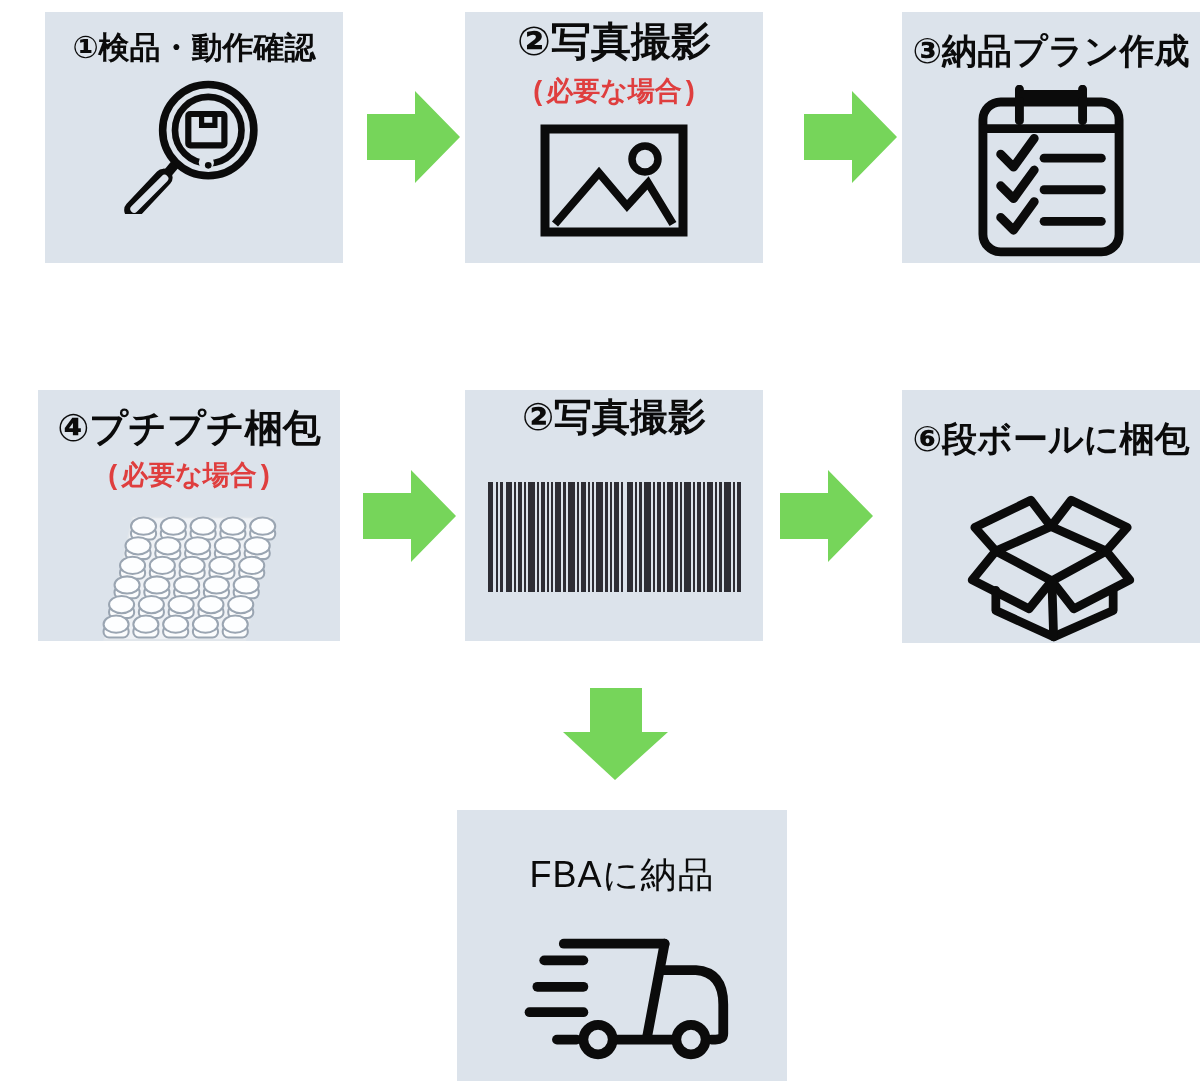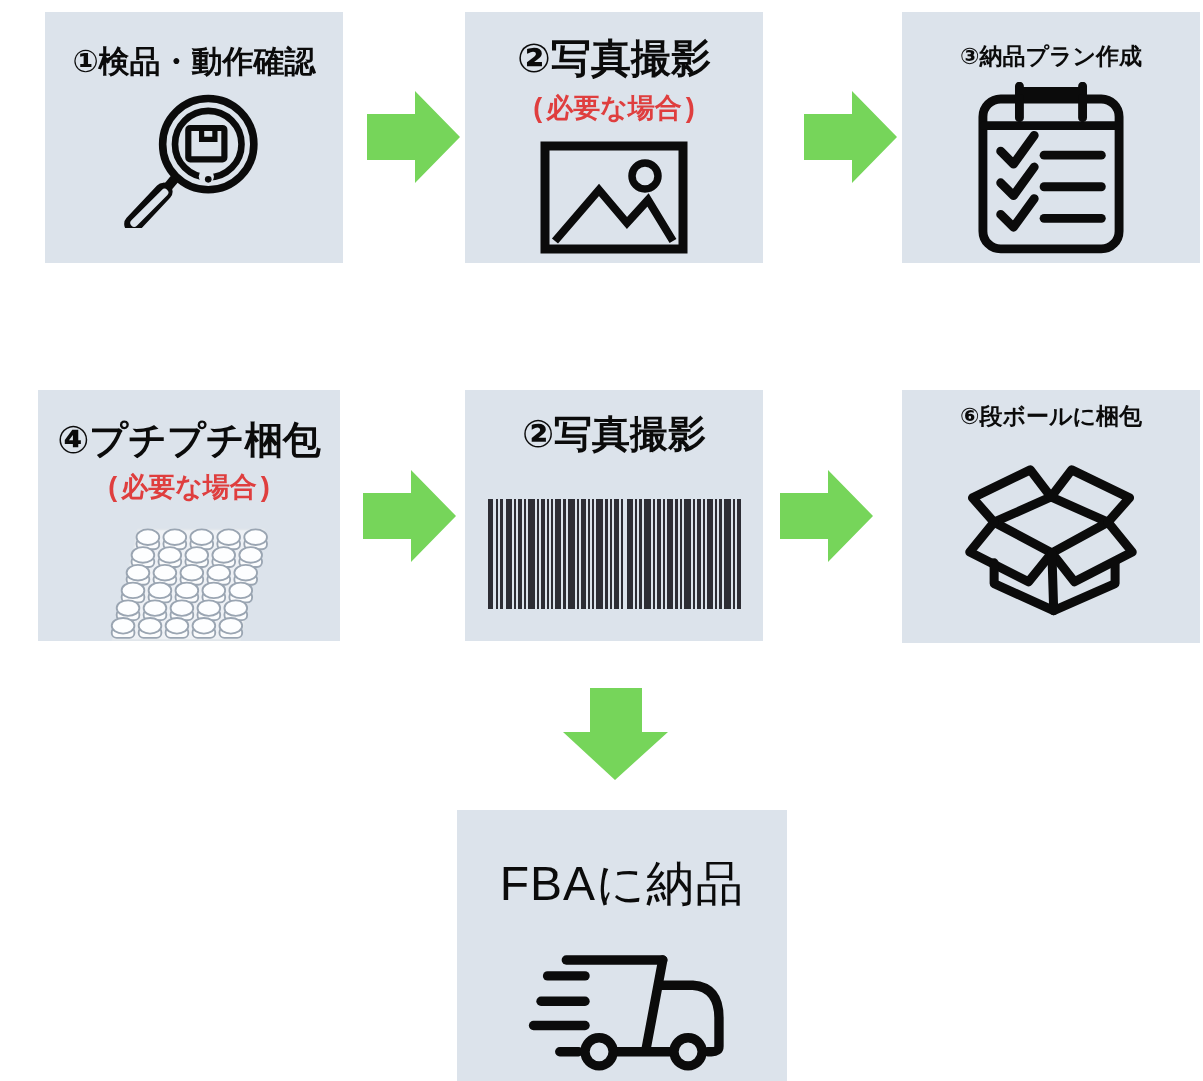--- a/index.html
+++ b/index.html
@@ -15,34 +15,34 @@
     position:relative;width:1203px;height:1081px;background:#fff;
     font-family:"Liberation Sans","DejaVu Sans",sans-serif;color:var(--ink);
     overflow:hidden;
   }
   .box{
     position:absolute;background:var(--box-bg);
     display:flex;flex-direction:column;align-items:center;text-align:center;
   }
   .title{font-weight:600;line-height:1.4;letter-spacing:0;white-space:nowrap}
   .t31{font-size:31px}
-  .t35{font-size:23px}
+  .t35{font-size:35px}
   .t38{font-size:38px}
   .t40{font-size:40px}
-  .t48{font-size:48px;font-weight:500;letter-spacing:1px}
+  .t48{font-size:36px;font-weight:500;letter-spacing:1px}
   .note{
     font-family:Liberation Mono, monospace;font-weight:700;
     color:var(--note-red);font-size:27px;line-height:1.2;white-space:nowrap;
   }
   .arrow{position:absolute}
   .arrow svg{display:block}
   .arrow polygon{fill:var(--arrow-green)}
   .icon{display:block}
-  .pt14{padding-top:28px}.pt18{padding-top:18px}.pt12{padding-top:24px}
-  .pt10{padding-top:10px}.pt40{padding-top:40px}
+  .pt14{padding-top:14px}.pt18{padding-top:1px}.pt12{padding-top:12px}
+  .pt10{padding-top:24px}.pt40{padding-top:40px}
 </style>
 </head>
 <body>
 
 <div class="canvas">
 
   <section class="box pt14" style="left:45px;top:12px;width:298px;height:251px">
     <div class="title t31">①検品・動作確認</div>
     <svg class="icon" width="152" height="143" viewBox="0 0 160 150" style="margin-top:2px">
       <g fill="none" stroke="#0b0b0b">

